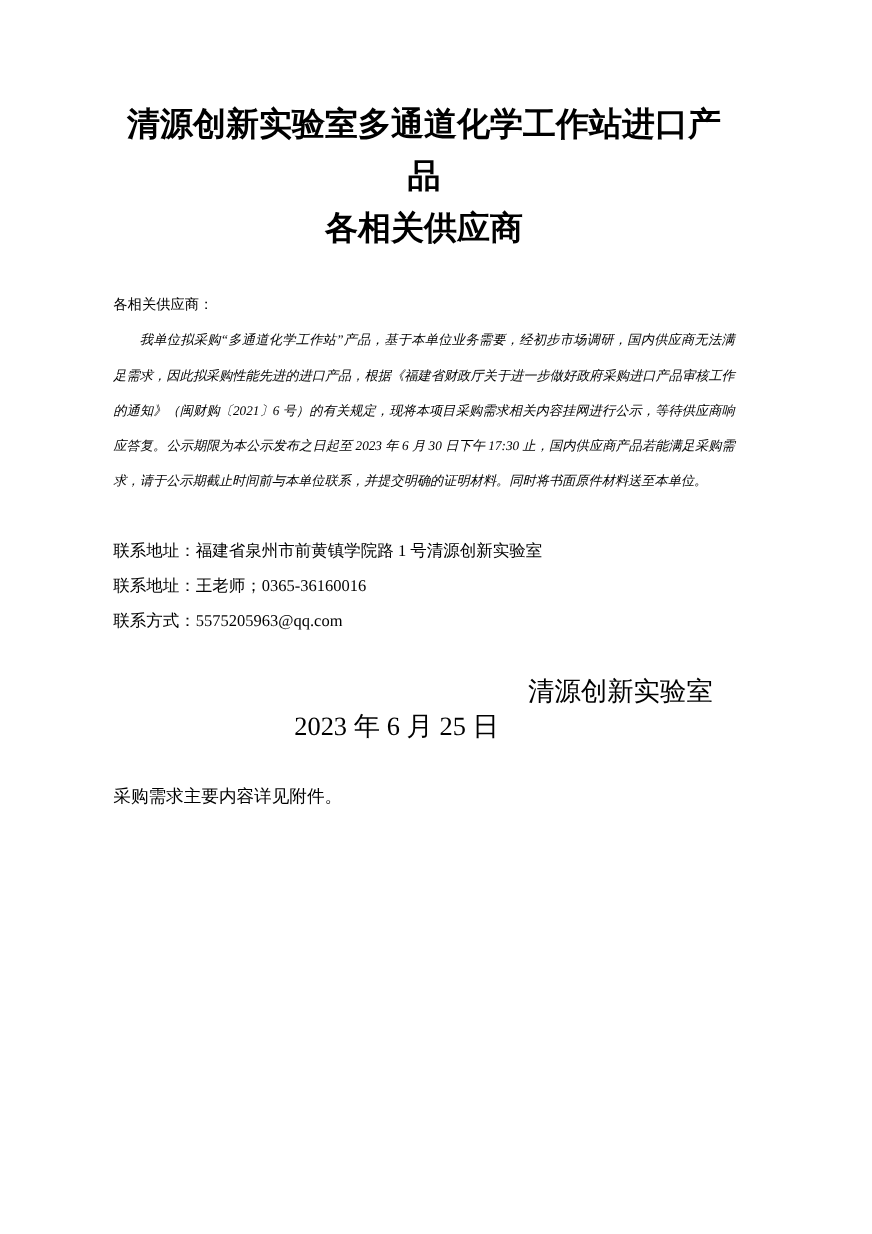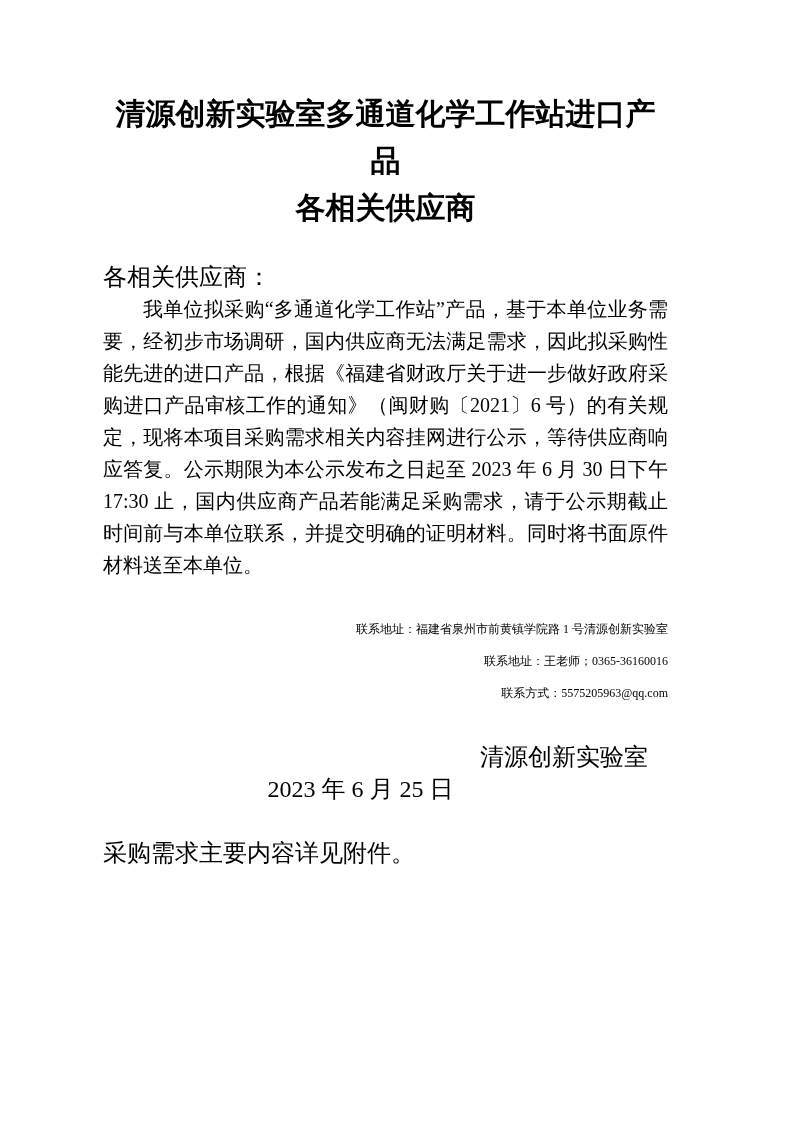--- a/index.html
+++ b/index.html
@@ -24,52 +24,53 @@
     line-height: 47px;
     font-weight: 700;
     text-align: center;
     letter-spacing: 0;
     color: #000000;
   }
   .title-line { display: block; }
   p { margin: 0; }
   .salutation {
     margin-top: 30px;
-    font-size: 24px;
+    font-size: 13px;
     line-height: 32px;
     text-align: left;
   }
   .body-para {
-    font-size: 20px;
+    font-size: 12px;
     line-height: 32px;
     text-align: justify;
     text-indent: 2em;
+    font-style: italic;
   }
   .contact-block { margin-top: 32px; }
   .contact-line {
-    font-size: 12px;
+    font-size: 15px;
     line-height: 32px;
-    text-align: right;
+    text-align: left;
   }
   .signature-block {
     margin-top: 32px;
     font-size: 24px;
     line-height: 32px;
   }
   .sig-org {
     text-align: right;
     padding-right: 20px;
   }
   .sig-date {
     text-align: center;
     padding-right: 50px;
   }
   .closing-note {
     margin-top: 32px;
-    font-size: 24px;
+    font-size: 16px;
     line-height: 32px;
     text-align: left;
   }
 </style>
 </head>
 <body>
 
 <div class="page">
 
   <h1 class="doc-title">

